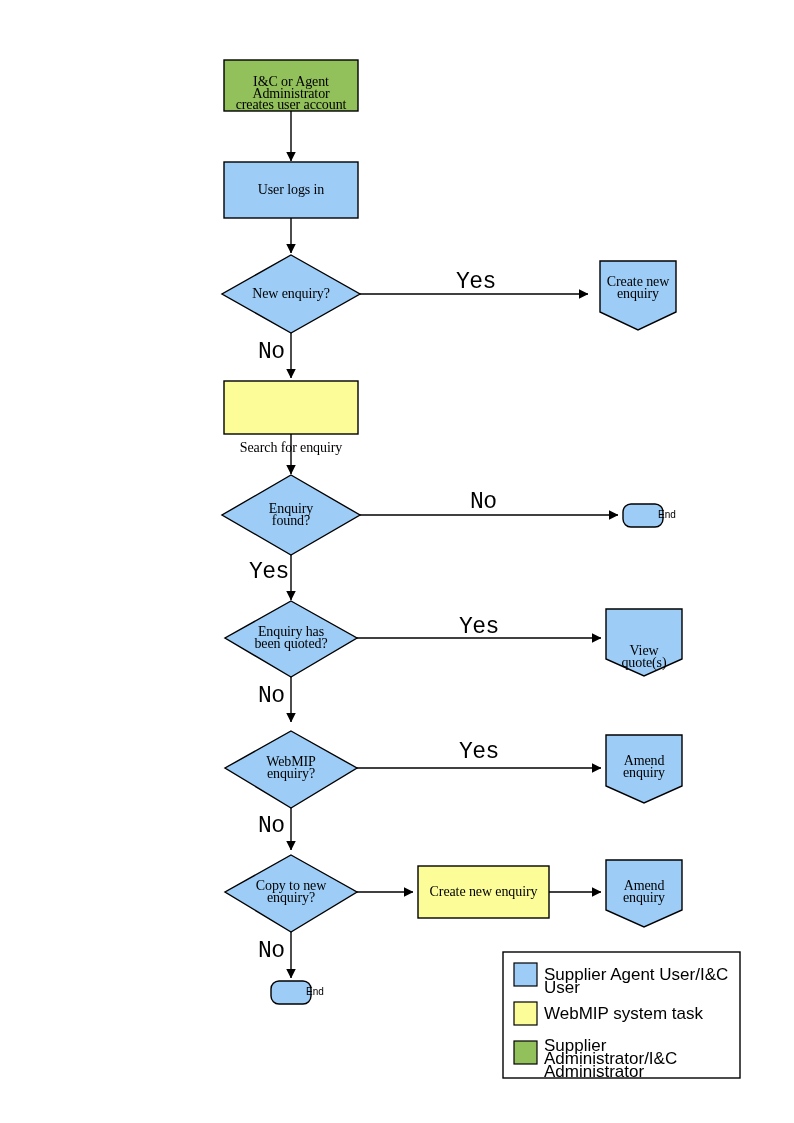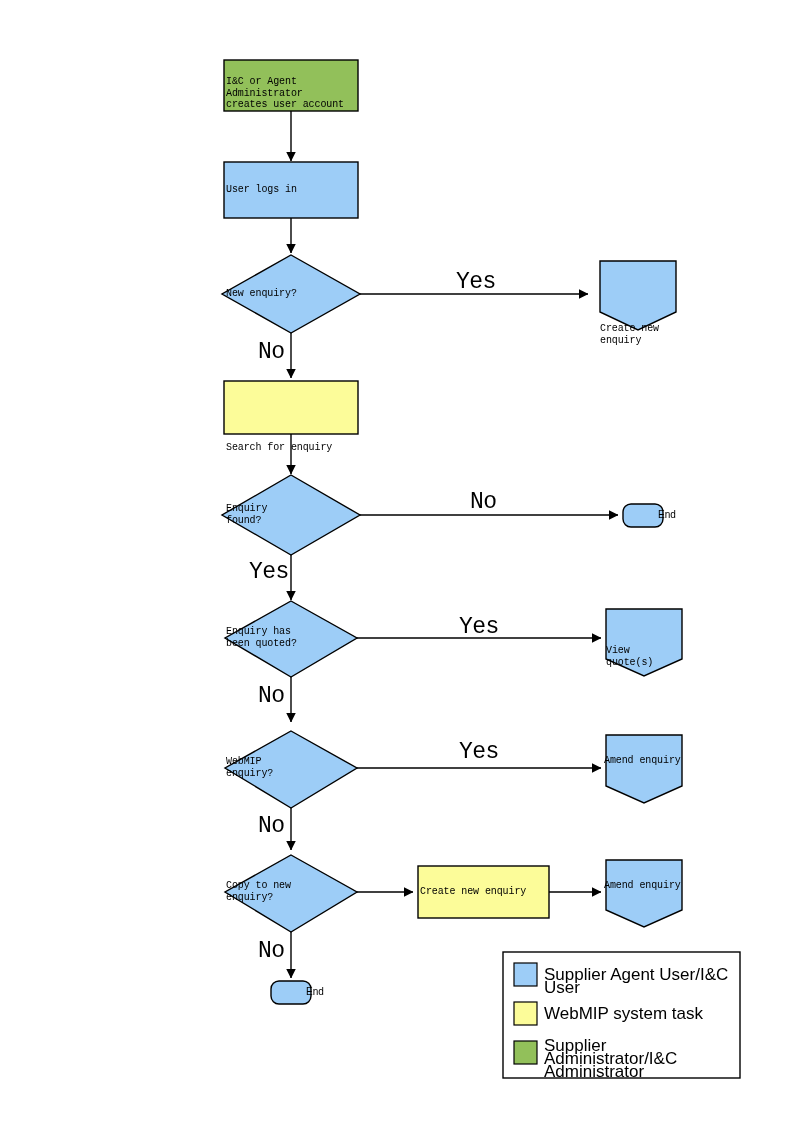--- a/index.html
+++ b/index.html
@@ -16,24 +16,24 @@
   }
   #canvas {
     position: absolute;
     left: 0;
     top: 0;
     width: 794px;
     height: 1123px;
   }
   .node-label {
     position: absolute;
-    text-align: left;
+    text-align: center;
     color: #000000;
-    font-family: Liberation Mono, monospace;
-    font-size: 10px;
+    font-family: Liberation Serif, serif;
+    font-size: 14px;
     line-height: 11.5px;
     letter-spacing: -0.1px;
     pointer-events: none;
     white-space: pre-line;
   }
   .edge-label {
     position: absolute;
     color: #000000;
     font-family: Liberation Mono, monospace;
     font-size: 23px;
@@ -121,21 +121,21 @@
   <rect x="514" y="1041" width="23" height="23" fill="#92C05A" stroke="#000000" stroke-width="1.2"></rect>
 </svg>
 
 <div class="node-label" style="left:226px; top:76px; width:130px;">I&amp;C or Agent Administrator
 creates user account</div>
 
 <div class="node-label" style="left:226px; top:184px; width:130px;">User logs in</div>
 
 <div class="node-label" style="left:226px; top:288px; width:130px;">New enquiry?</div>
 
-<div class="node-label" style="left:600px; top:276px; width:76px;margin-top:47px;">Create new
+<div class="node-label" style="left:600px; top:276px; width:76px;">Create new
 enquiry</div>
 
 <div class="node-label" style="left:226px; top:402px; width:130px;margin-top:40px;">Search for enquiry</div>
 
 <div class="node-label" style="left:226px; top:503px; width:130px;">Enquiry
 found?</div>
 
 <div class="term-label" style="left:623px; top:510px; width:40px;">End</div>
 
 <div class="node-label" style="left:226px; top:626px; width:130px;">Enquiry has

